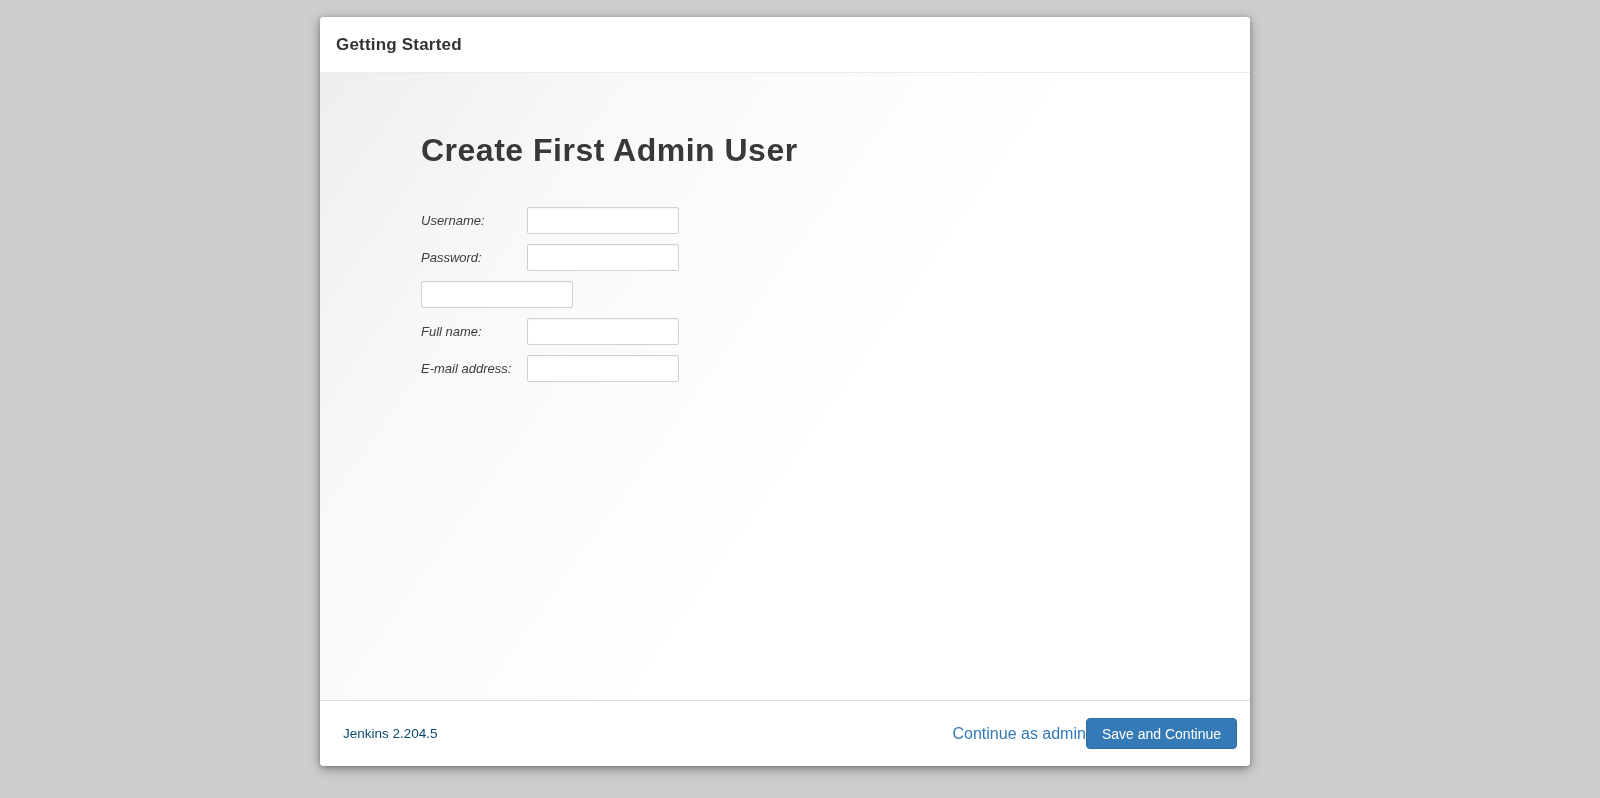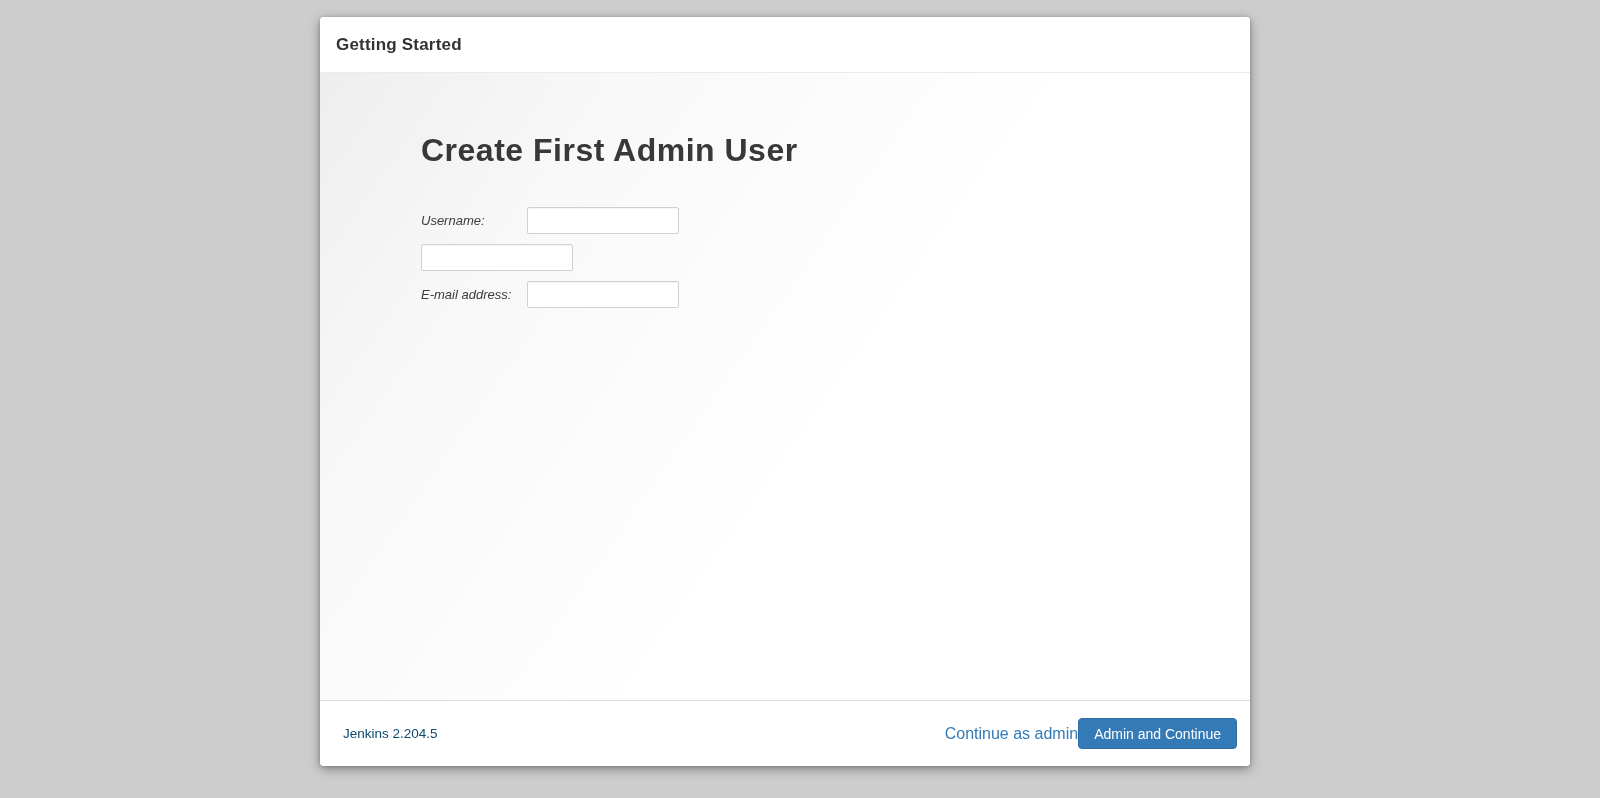--- a/index.html
+++ b/index.html
@@ -121,34 +121,42 @@
   <div class="modal-content">
     <h1 class="page-title">Create First Admin User</h1>
 
     <div class="form">
 
       <div class="form-row">
         <span class="form-label">Username:</span>
         <input class="form-input" type="text" style="">
       </div>
 
+      <div class="form-row">
+        <span class="form-label">Password:</span>
+        <input class="form-input" type="password" style="">
+      </div>
 
       <div class="form-row">
         <input class="form-input" type="password" style="">
       </div>
 
+      <div class="form-row">
+        <span class="form-label">Full name:</span>
+        <input class="form-input" type="text" style="">
+      </div>
 
       <div class="form-row">
         <span class="form-label">E-mail address:</span>
         <input class="form-input" type="text" style="">
       </div>
 
     </div>
   </div>
 
   <div class="modal-footer">
     <span class="version-text">Jenkins 2.204.5</span>
     <span class="footer-spacer"></span>
     <a class="continue-link" href="#">Continue as admin</a>
-    <button class="primary-button">Admin and Continue</button>
+    <button class="primary-button">Save and Continue</button>
   </div>
 
 </div>
 
 </body></html>

